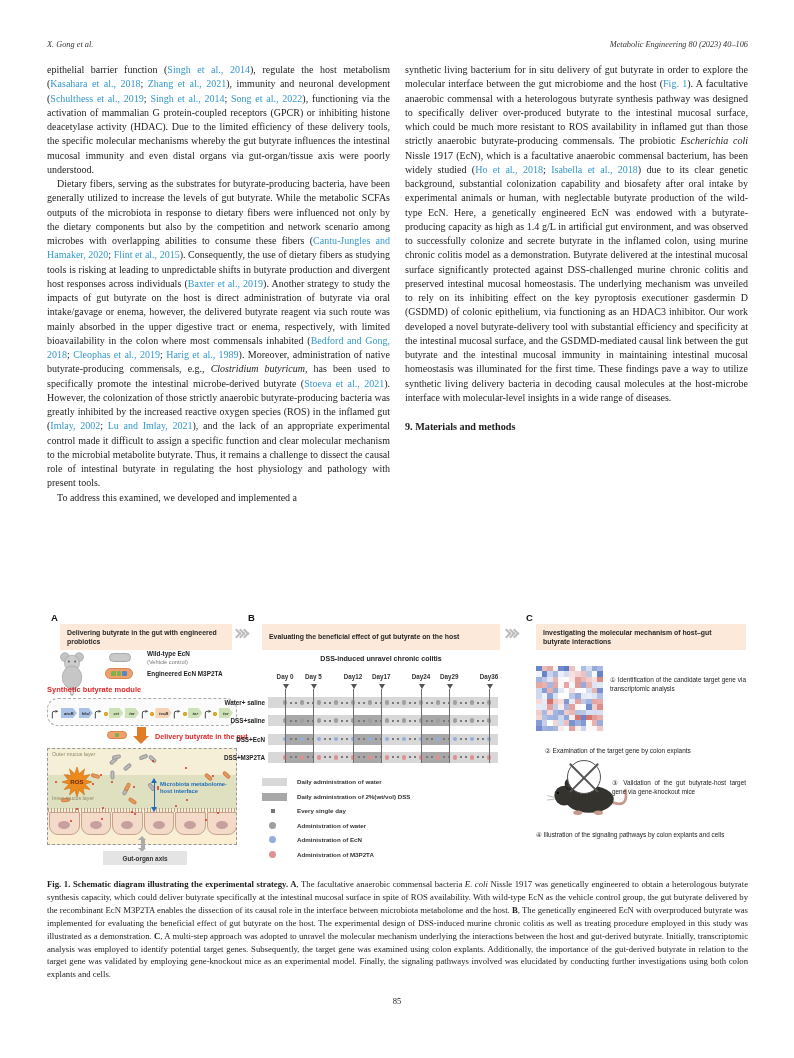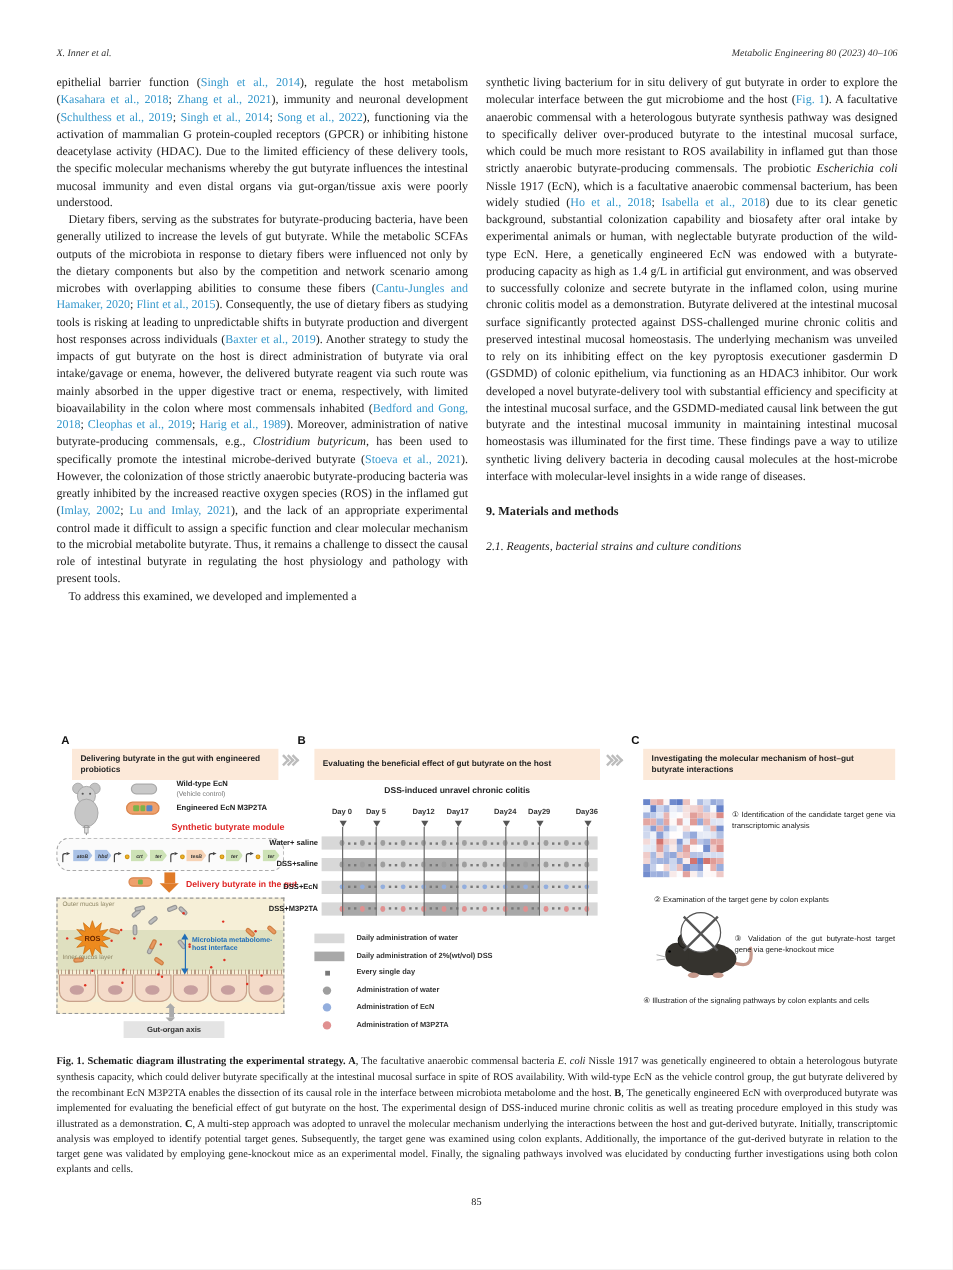--- a/index.html
+++ b/index.html
@@ -75,34 +75,33 @@
   
   .caption{position:absolute;top:878px;left:47px;width:701px;font-size:8.7px;line-height:12.9px;text-align:justify;color:#1c1c1c;}
   .pageno{position:absolute;top:996px;left:0;width:100%;text-align:center;font-size:8.5px;color:#222;}
 </style>
 </head>
 <body>
 
 <div class="page">
 
   <div class="runhead">
-    <span>X. Inner et al.</span>
+    <span>X. Gong et al.</span>
     <span>Metabolic Engineering 80 (2023) 40–106</span>
   </div>
 
   <div class="columns">
     <div class="col">
       <p><span class="seg-plain">epithelial barrier function (</span><span class="seg-link">Singh et al., 2014</span><span class="seg-plain">), regulate the host metabolism (</span><span class="seg-link">Kasahara et al., 2018</span><span class="seg-plain">; </span><span class="seg-link">Zhang et al., 2021</span><span class="seg-plain">), immunity and neuronal development (</span><span class="seg-link">Schulthess et al., 2019</span><span class="seg-plain">; </span><span class="seg-link">Singh et al., 2014</span><span class="seg-plain">; </span><span class="seg-link">Song et al., 2022</span><span class="seg-plain">), functioning via the activation of mammalian G protein-coupled receptors (GPCR) or inhibiting histone deacetylase activity (HDAC). Due to the limited efficiency of these delivery tools, the specific molecular mechanisms whereby the gut butyrate influences the intestinal mucosal immunity and even distal organs via gut-organ/tissue axis were poorly understood.</span></p>
       <p class="indent"><span class="seg-plain">Dietary fibers, serving as the substrates for butyrate-producing bacteria, have been generally utilized to increase the levels of gut butyrate. While the metabolic SCFAs outputs of the microbiota in response to dietary fibers were influenced not only by the dietary components but also by the competition and network scenario among microbes with overlapping abilities to consume these fibers (</span><span class="seg-link">Cantu-Jungles and Hamaker, 2020</span><span class="seg-plain">; </span><span class="seg-link">Flint et al., 2015</span><span class="seg-plain">). Consequently, the use of dietary fibers as studying tools is risking at leading to unpredictable shifts in butyrate production and divergent host responses across individuals (</span><span class="seg-link">Baxter et al., 2019</span><span class="seg-plain">). Another strategy to study the impacts of gut butyrate on the host is direct administration of butyrate via oral intake/gavage or enema, however, the delivered butyrate reagent via such route was mainly absorbed in the upper digestive tract or enema, respectively, with limited bioavailability in the colon where most commensals inhabited (</span><span class="seg-link">Bedford and Gong, 2018</span><span class="seg-plain">; </span><span class="seg-link">Cleophas et al., 2019</span><span class="seg-plain">; </span><span class="seg-link">Harig et al., 1989</span><span class="seg-plain">). Moreover, administration of native butyrate-producing commensals, e.g., </span><span class="seg-italic">Clostridium butyricum</span><span class="seg-plain">, has been used to specifically promote the intestinal microbe-derived butyrate (</span><span class="seg-link">Stoeva et al., 2021</span><span class="seg-plain">). However, the colonization of those strictly anaerobic butyrate-producing bacteria was greatly inhibited by the increased reactive oxygen species (ROS) in the inflamed gut (</span><span class="seg-link">Imlay, 2002</span><span class="seg-plain">; </span><span class="seg-link">Lu and Imlay, 2021</span><span class="seg-plain">), and the lack of an appropriate experimental control made it difficult to assign a specific function and clear molecular mechanism to the microbial metabolite butyrate. Thus, it remains a challenge to dissect the causal role of intestinal butyrate in regulating the host physiology and pathology with present tools.</span></p>
       <p class="indent"><span class="seg-plain">To address this examined, we developed and implemented a</span></p>
     </div>
     <div class="col">
       <p><span class="seg-plain">synthetic living bacterium for in situ delivery of gut butyrate in order to explore the molecular interface between the gut microbiome and the host (</span><span class="seg-link">Fig. 1</span><span class="seg-plain">). A facultative anaerobic commensal with a heterologous butyrate synthesis pathway was designed to specifically deliver over-produced butyrate to the intestinal mucosal surface, which could be much more resistant to ROS availability in inflamed gut than those strictly anaerobic butyrate-producing commensals. The probiotic </span><span class="seg-italic">Escherichia coli</span><span class="seg-plain"> Nissle 1917 (EcN), which is a facultative anaerobic commensal bacterium, has been widely studied (</span><span class="seg-link">Ho et al., 2018</span><span class="seg-plain">; </span><span class="seg-link">Isabella et al., 2018</span><span class="seg-plain">) due to its clear genetic background, substantial colonization capability and biosafety after oral intake by experimental animals or human, with neglectable butyrate production of the wild-type EcN. Here, a genetically engineered EcN was endowed with a butyrate-producing capacity as high as 1.4 g/L in artificial gut environment, and was observed to successfully colonize and secrete butyrate in the inflamed colon, using murine chronic colitis model as a demonstration. Butyrate delivered at the intestinal mucosal surface significantly protected against DSS-challenged murine chronic colitis and preserved intestinal mucosal homeostasis. The underlying mechanism was unveiled to rely on its inhibiting effect on the key pyroptosis executioner gasdermin D (GSDMD) of colonic epithelium, via functioning as an HDAC3 inhibitor. Our work developed a novel butyrate-delivery tool with substantial efficiency and specificity at the intestinal mucosal surface, and the GSDMD-mediated causal link between the gut butyrate and the intestinal mucosal immunity in maintaining intestinal mucosal homeostasis was illuminated for the first time. These findings pave a way to utilize synthetic living delivery bacteria in decoding causal molecules at the host-microbe interface with molecular-level insights in a wide range of diseases.</span></p>
       <h2 class="sect">9. Materials and methods</h2>
-      <h3 class="subsect">2.1. Reagents, bacterial strains and culture conditions</h3>
     </div>
   </div>
 
   <div class="figure" id="figure">
 
     <div class="abs panel-label" style="left:4px;top:2px;">A</div>
     <div class="abs phead" style="left:13px;top:14px;width:172px;height:26px;">Delivering butyrate in the gut with engineered probiotics</div>
 
     <svg class="abs" style="left:7px;top:40px;" width="36" height="46" viewBox="0 0 40 52">
       <circle cx="12" cy="8" r="5" fill="#c3c3c3" stroke="#a3a3a3" stroke-width="0.8"></circle>
@@ -120,21 +119,21 @@
     <div class="abs lbl-b" style="left:100px;top:40px;">Wild-type EcN</div>
     <div class="abs lbl-s" style="left:100px;top:49px;">(Vehicle control)</div>
 
     <div class="abs cap cap-orange" style="left:58px;top:58px;width:28px;height:11px;">
       <span class="cap-block" style="background:#7cb24a;"></span>
       <span class="cap-block" style="background:#7cb24a;"></span>
       <span class="cap-block" style="background:#5a86c5;"></span>
     </div>
     <div class="abs lbl-b" style="left:100px;top:60px;">Engineered EcN M3P2TA</div>
 
-    <div class="abs red-b" style="left:0;top:75px;width:190px;text-align:right;font-size:7.5px;">Synthetic butyrate module</div>
+    <div class="abs red-b" style="left:0;top:75px;width:190px;text-align:left;font-size:7.5px;">Synthetic butyrate module</div>
 
     <div class="abs cassette" id="cassette" style="left:0;top:88px;width:190px;height:28px;">
         <span style="display: inline-flex; align-items: flex-end; height: 14px;">
           <svg width="8" height="10" viewBox="0 0 9 10">
             <path d="M1.5 10 L1.5 4 Q1.5 2 3.5 2 L5 2" fill="none" stroke="#444" stroke-width="1.1"></path>
             <polygon points="5,0.4 8.4,2 5,3.6" fill="#444"></polygon>
           </svg>
         </span>
         <div class="gene-arrow g-blue" style="width:19.4px;position:relative;top:1px;">atoB</div>
         <div class="gene-arrow g-blue" style="width:16.8px;position:relative;top:1px;">hbd</div>

